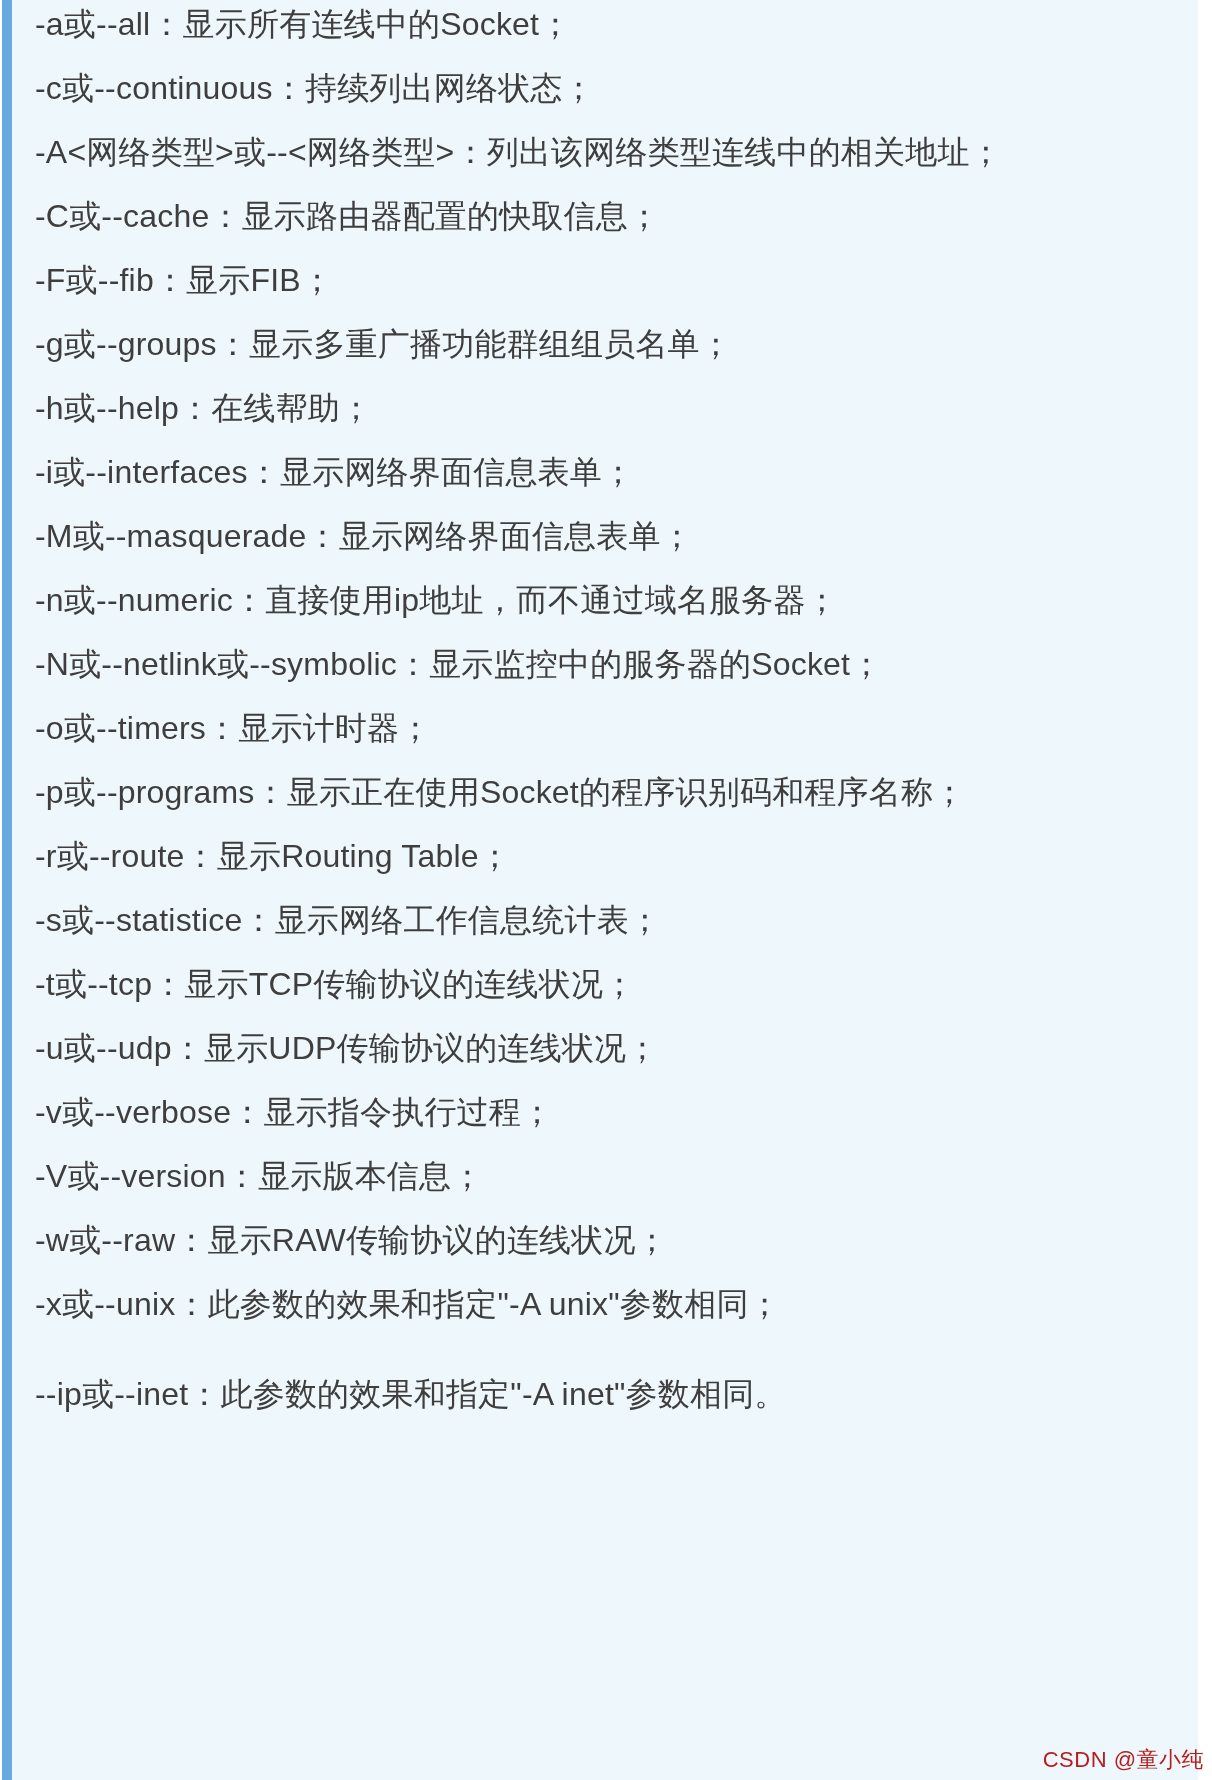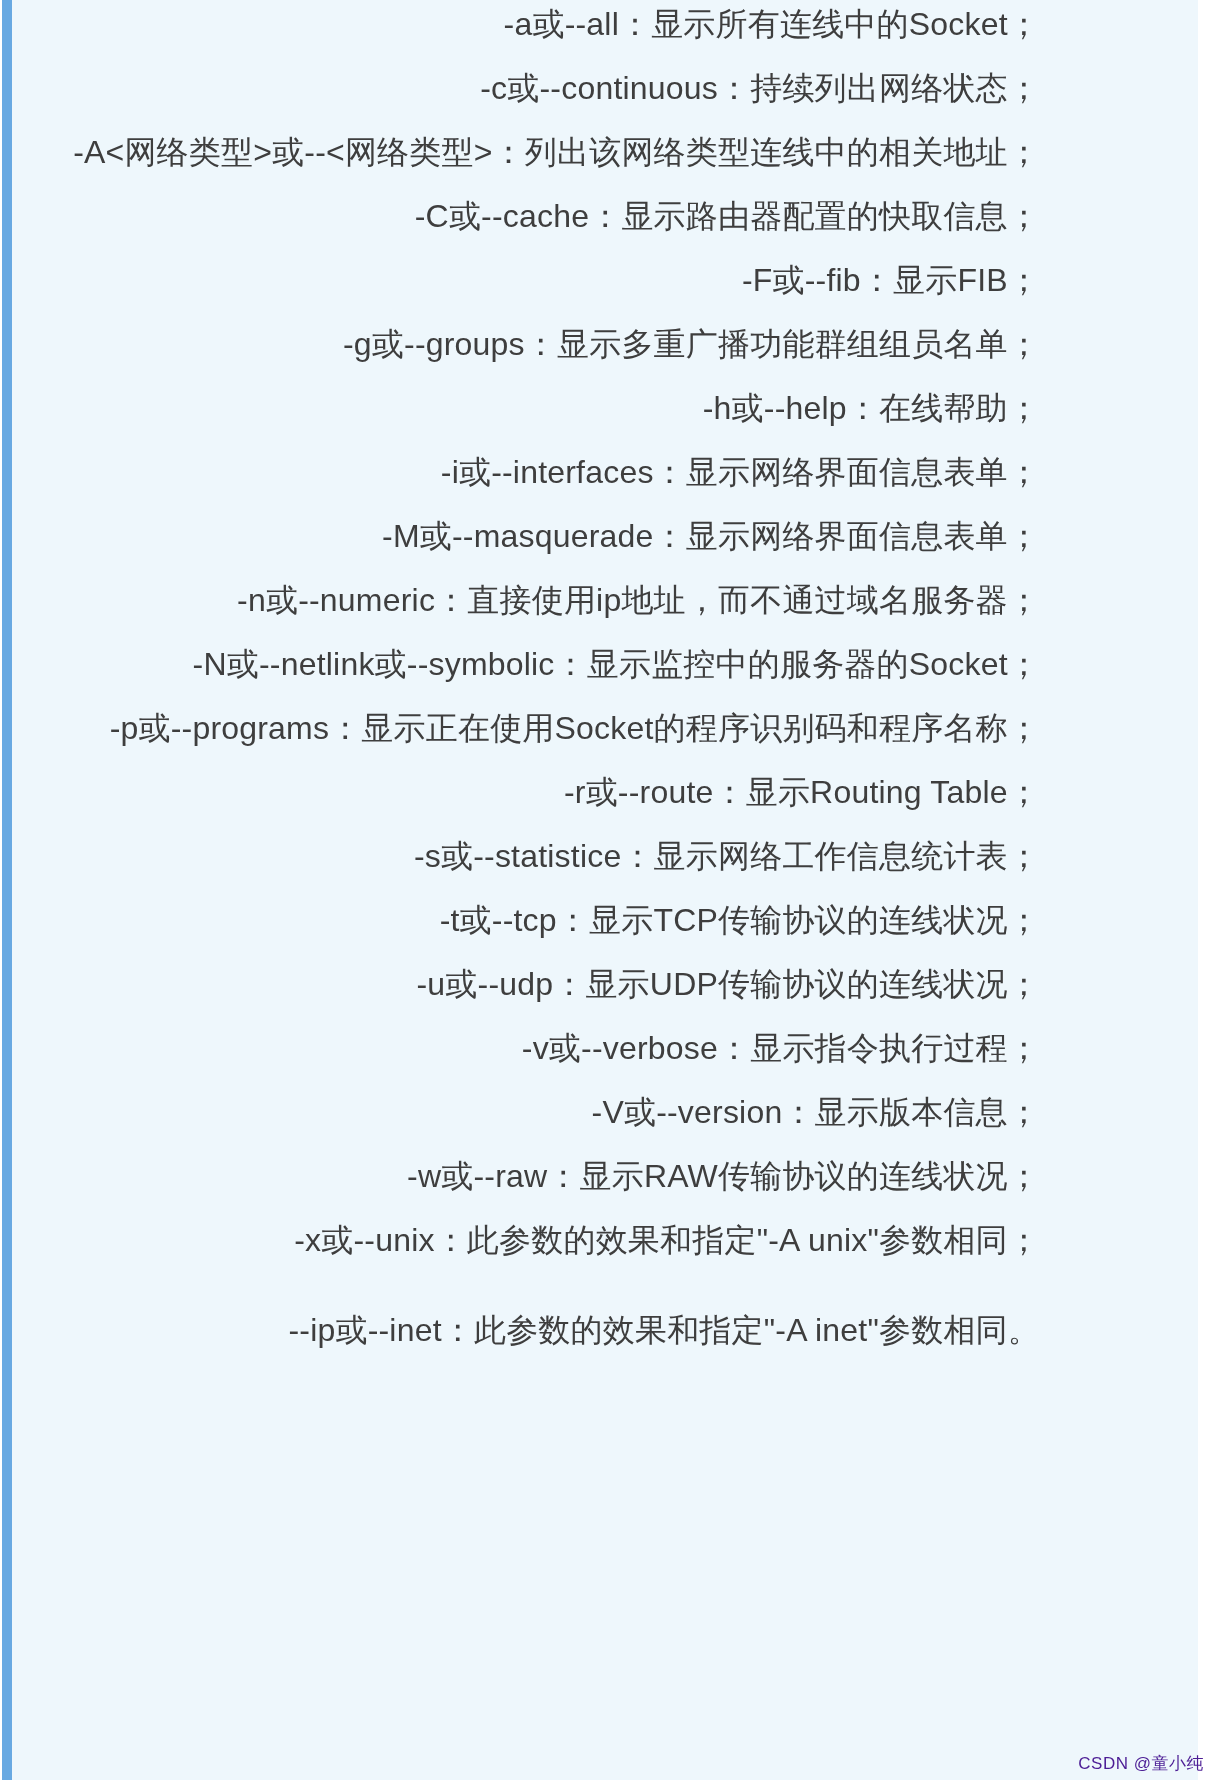--- a/index.html
+++ b/index.html
@@ -21,21 +21,20 @@
     position: absolute;
     left: 2px;
     top: 0;
     width: 1196px;
     height: 1780px;
     background: #eef7fc;
     border-left: 10px solid #68a9e2;
     box-sizing: border-box;
     padding: 0 0 0 23px;
     overflow: hidden;
-    text-align: right;
   }
   .content {
     margin-top: -8px;
     width: 1005px;
   }
   .content p {
     margin: 0;
     font-size: 32px;
     line-height: 64px;
     color: #3e3e3e;
@@ -57,22 +56,22 @@
     margin-top: -20px;
     font-size: 24px;
     font-weight: bold;
     letter-spacing: 5px;
     color: #3f3f3f;
   }
   .watermark {
     position: absolute;
     right: 8px;
     bottom: 5px;
-    font-size: 17px;
-    color: #4c1d95;
+    font-size: 22px;
+    color: #b91c1c;
     letter-spacing: 0.5px;
   }
 </style>
 </head>
 <body>
 
 <div class="page">
 
   <div class="fragment-clip">
     <span>100</span>
@@ -84,20 +83,21 @@
       <p>-c或--continuous：持续列出网络状态；</p>
       <p>-A&lt;网络类型&gt;或--&lt;网络类型&gt;：列出该网络类型连线中的相关地址；</p>
       <p>-C或--cache：显示路由器配置的快取信息；</p>
       <p>-F或--fib：显示FIB；</p>
       <p>-g或--groups：显示多重广播功能群组组员名单；</p>
       <p>-h或--help：在线帮助；</p>
       <p>-i或--interfaces：显示网络界面信息表单；</p>
       <p>-M或--masquerade：显示网络界面信息表单；</p>
       <p>-n或--numeric：直接使用ip地址，而不通过域名服务器；</p>
       <p>-N或--netlink或--symbolic：显示监控中的服务器的Socket；</p>
+      <p>-o或--timers：显示计时器；</p>
       <p>-p或--programs：显示正在使用Socket的程序识别码和程序名称；</p>
       <p>-r或--route：显示Routing Table；</p>
       <p>-s或--statistice：显示网络工作信息统计表；</p>
       <p>-t或--tcp：显示TCP传输协议的连线状况；</p>
       <p>-u或--udp：显示UDP传输协议的连线状况；</p>
       <p>-v或--verbose：显示指令执行过程；</p>
       <p>-V或--version：显示版本信息；</p>
       <p>-w或--raw：显示RAW传输协议的连线状况；</p>
       <p>-x或--unix：此参数的效果和指定"-A unix"参数相同；</p>
       <p class="last-para">--ip或--inet：此参数的效果和指定"-A inet"参数相同。</p>

